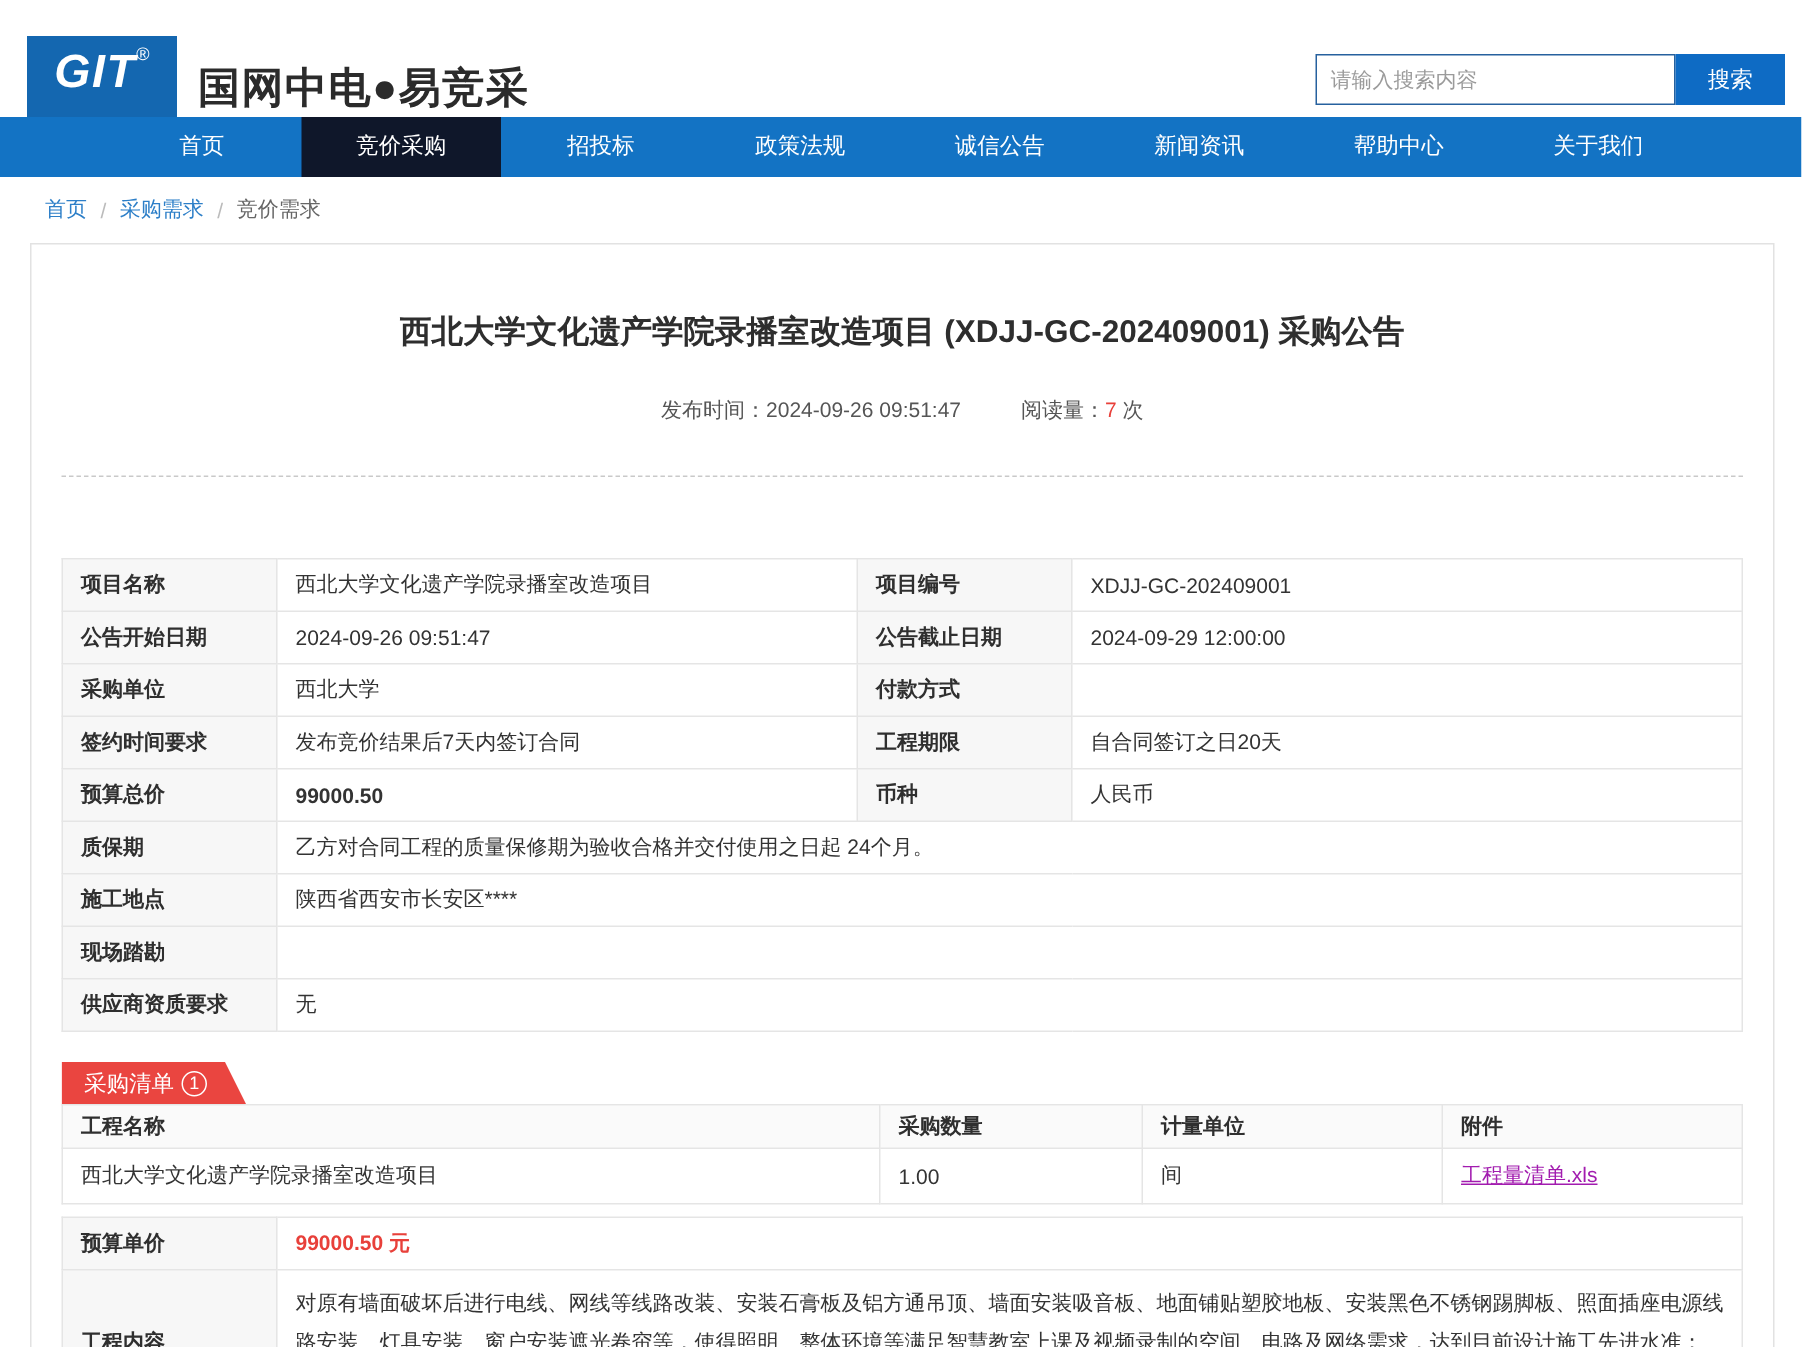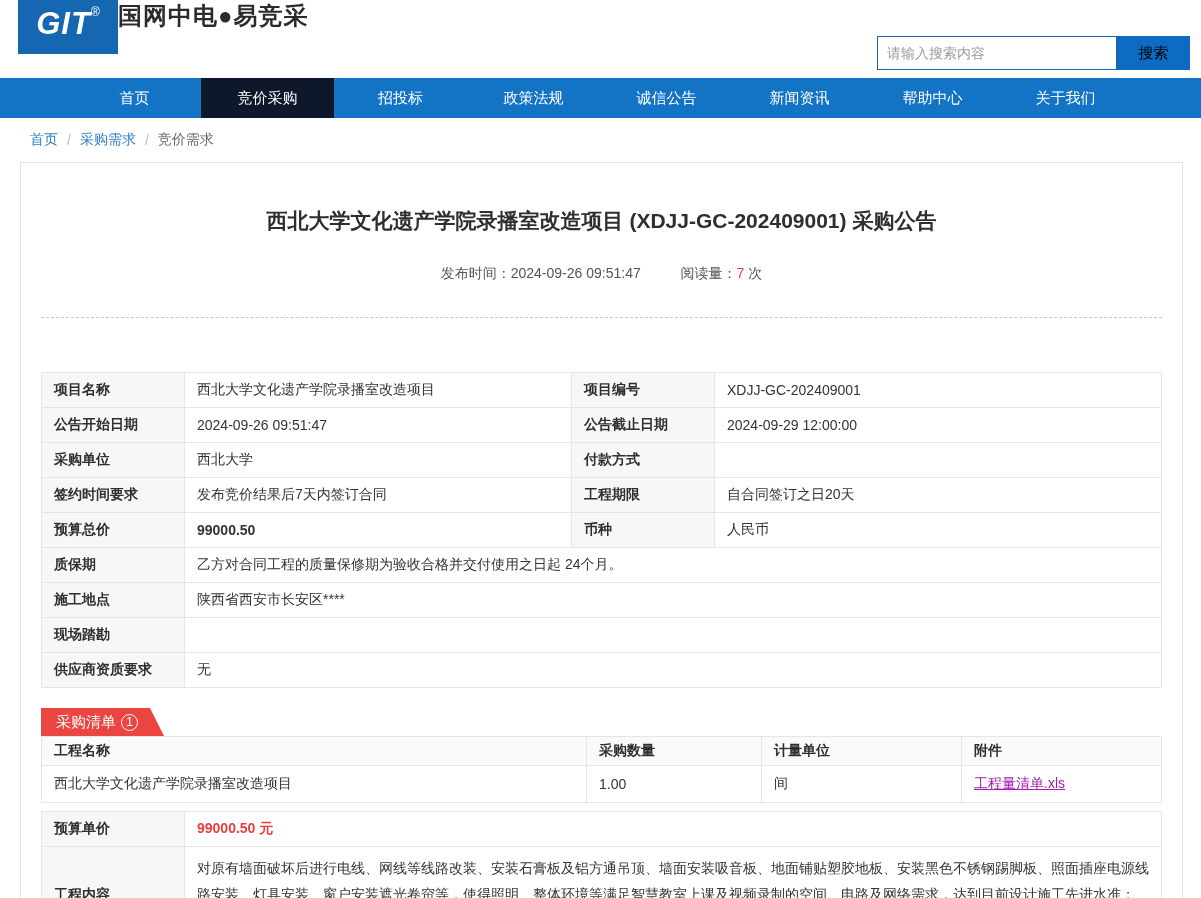--- a/index.html
+++ b/index.html
@@ -1,28 +1,28 @@
 <!DOCTYPE html>
 <html><head>
 <meta charset="utf-8">
 <style>
   * { box-sizing: border-box; margin: 0; padding: 0; }
   html, body { width: 1201px; height: 898px; overflow: hidden; background: #fff; }
   body { font-family: "Liberation Sans", sans-serif; color: #333; }
 
   
-  .header { height: 78px; display: flex; align-items: flex-start; padding: 0 18px; position: relative; background: #fff; border-radius: 13px; }
+  .header { height: 78px; display: flex; align-items: flex-end; padding: 0 18px; position: relative; background: #fff; border-radius: 13px; }
   .logo-box { width: 100px; height: 54px; background: #1467b0; color: #fff; display: flex; align-items: flex-start; justify-content: center; cursor: pointer; padding-top: 8px; }
   .logo-text { font-size: 31px; font-weight: bold; font-style: italic; letter-spacing: 1px; line-height: 1; }
   .logo-reg { font-size: 12px; line-height: 1; margin-top: -2px; }
-  .site-name { font-size: 24px; font-weight: bold; color: #2b2b2b; letter-spacing: 1px; }
+  .site-name { font-size: 28px; font-weight: bold; color: #2b2b2b; margin-left: 14px; letter-spacing: 1px; }
   .search-area { position: absolute; right: 11px; top: 22px; display: flex; height: 35px; margin-top: 14px; }
   .search-input { width: 240px; height: 34px; border: 1px solid #26619e; padding: 0 9px; font-size: 14px; color: #333; outline: none; font-family: "Liberation Sans", sans-serif; }
   .search-input::placeholder { color: #9b9b9b; }
-  .search-btn { width: 73px; height: 34px; background: #0e6bc4; color: #000000; border: none; font-size: 15px; cursor: pointer; font-family: "Liberation Sans", sans-serif; }
+  .search-btn { width: 73px; height: 34px; background: #0e6bc4; color: #ffffff; border: none; font-size: 15px; cursor: pointer; font-family: "Liberation Sans", sans-serif; }
 
   
   .nav { height: 40px; background: #1373c4; display: flex; padding-left: 68px; }
   .nav-item { width: 133px; text-align: center; line-height: 40px; color: #fff; font-size: 15px; cursor: pointer; }
   .nav-item.active { background: #0f172a; }
 
   
   .breadcrumb { display: flex; align-items: center; gap: 9px; padding: 13px 30px 10px; font-size: 14px; }
   .crumb-link { color: #2d7fc8; cursor: pointer; text-decoration: none; }
   .crumb-sep { color: #bbb; }

